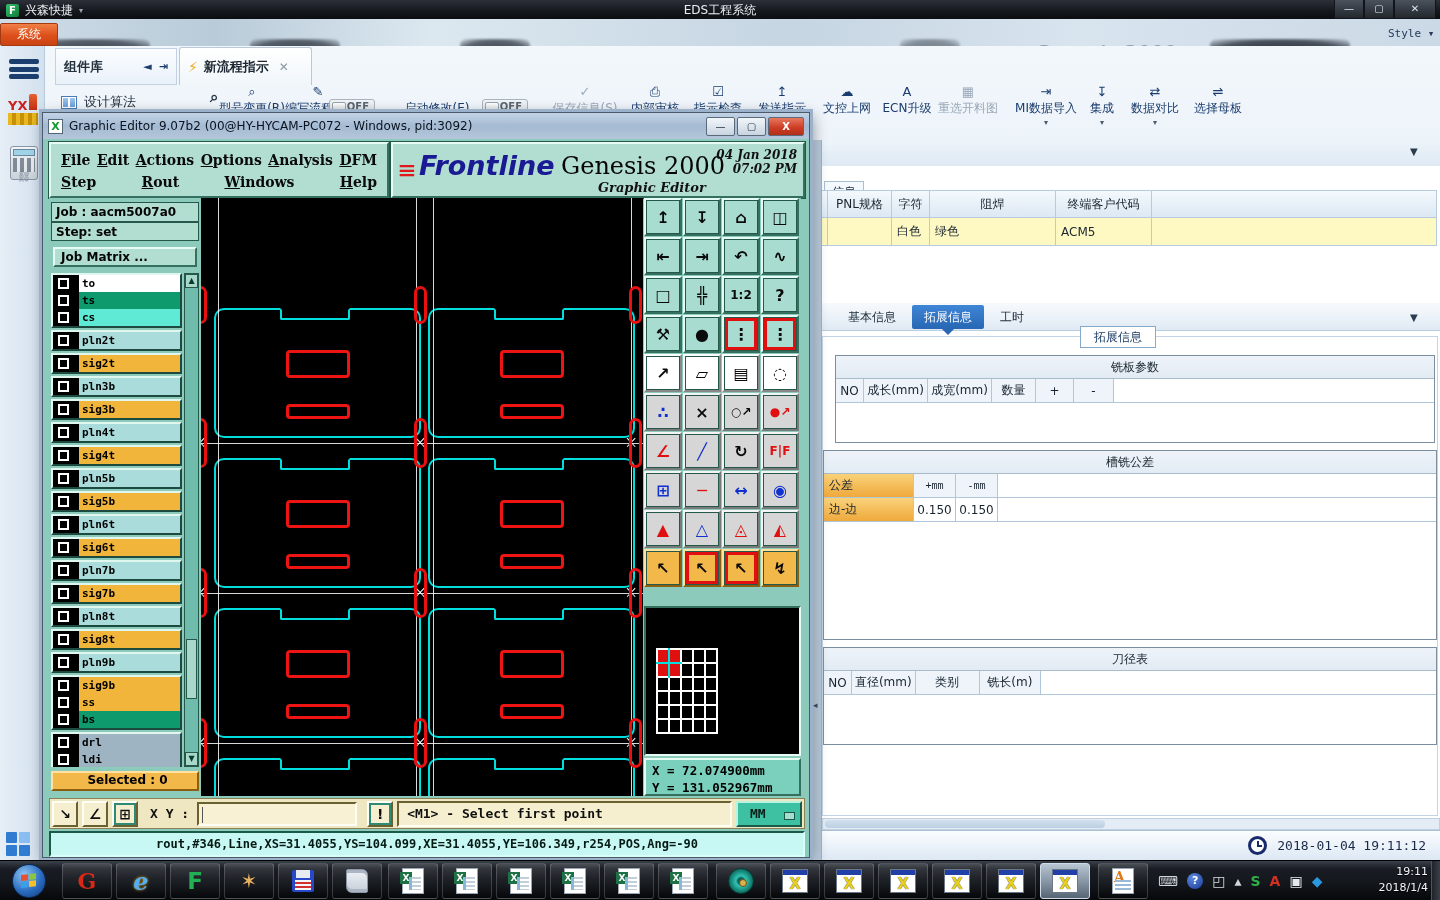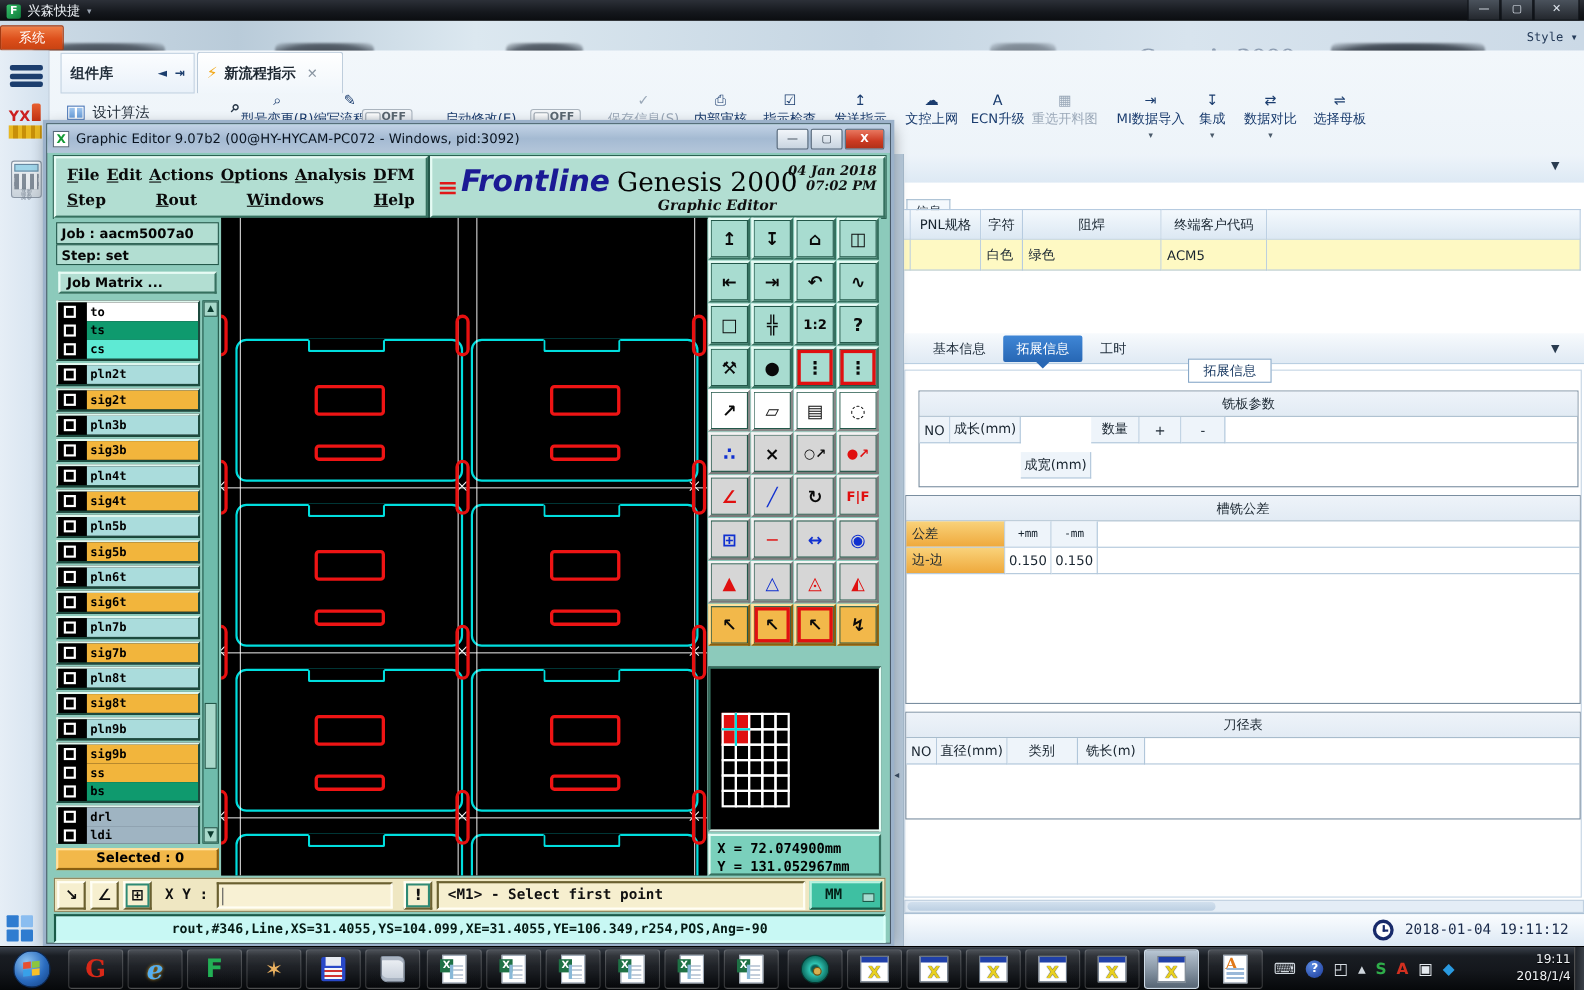--- a/index.html
+++ b/index.html
@@ -213,20 +213,21 @@
 <body>
 
 <div id="root">
 
   <div class="abs eds-titlebar">
     <div class="abs eds-title-left">
       <span class="eds-app-icon">F</span>
       <span>兴森快捷</span>
       <span style="font-size:8px;color:#9aa4b0">▾</span>
     </div>
+    <div class="abs eds-title-center">EDS工程系统</div>
     <div class="abs" style="right:4px;top:0">
       <span class="winbtn" style="width:30px">—</span><span class="winbtn" style="width:30px">▢</span><span class="winbtn" style="width:42px">✕</span>
     </div>
   </div>
 
   <div class="abs blurband">
     <div class="blob" style="left:30px;width:120px"></div>
     <div class="blob" style="left:250px;width:90px"></div>
     <div class="blob" style="left:460px;width:70px"></div>
     <div class="blob" style="left:900px;width:60px;opacity:.5"></div>
@@ -371,21 +372,21 @@
       </div>
     <span class="abs rp-chev" style="left:600px;top:172px">▼</span>
     <div class="abs groupbox"></div>
     <div class="abs grouptab">拓展信息</div>
 
     <div class="dtable" id="mill-table" style="left:25px;top:215px;width:600px;height:88px">
       <div class="title">铣板参数</div>
       <div class="drow" id="mill-head">
           <div class="c" style="width: 28px;">NO</div>
           <div class="c" style="width: 64px;">成长(mm)</div>
-          <div class="c" style="width: 64px; margin-top: 32px;">成宽(mm)</div>
+          <div class="c" style="width: 64px;">成宽(mm)</div>
           <div class="c" style="width: 44px;">数量</div>
           <div class="c" style="width: 38px;">+</div>
           <div class="c" style="width: 40px;">-</div>
           <div class="c fill" style="width: 320px;"></div>
         </div>
     </div>
 
     <div class="dtable" id="slot-table" style="left:13px;top:310px;width:614px;height:190px">
       <div class="title">槽铣公差</div>
       <div class="drow" id="slot-head">

